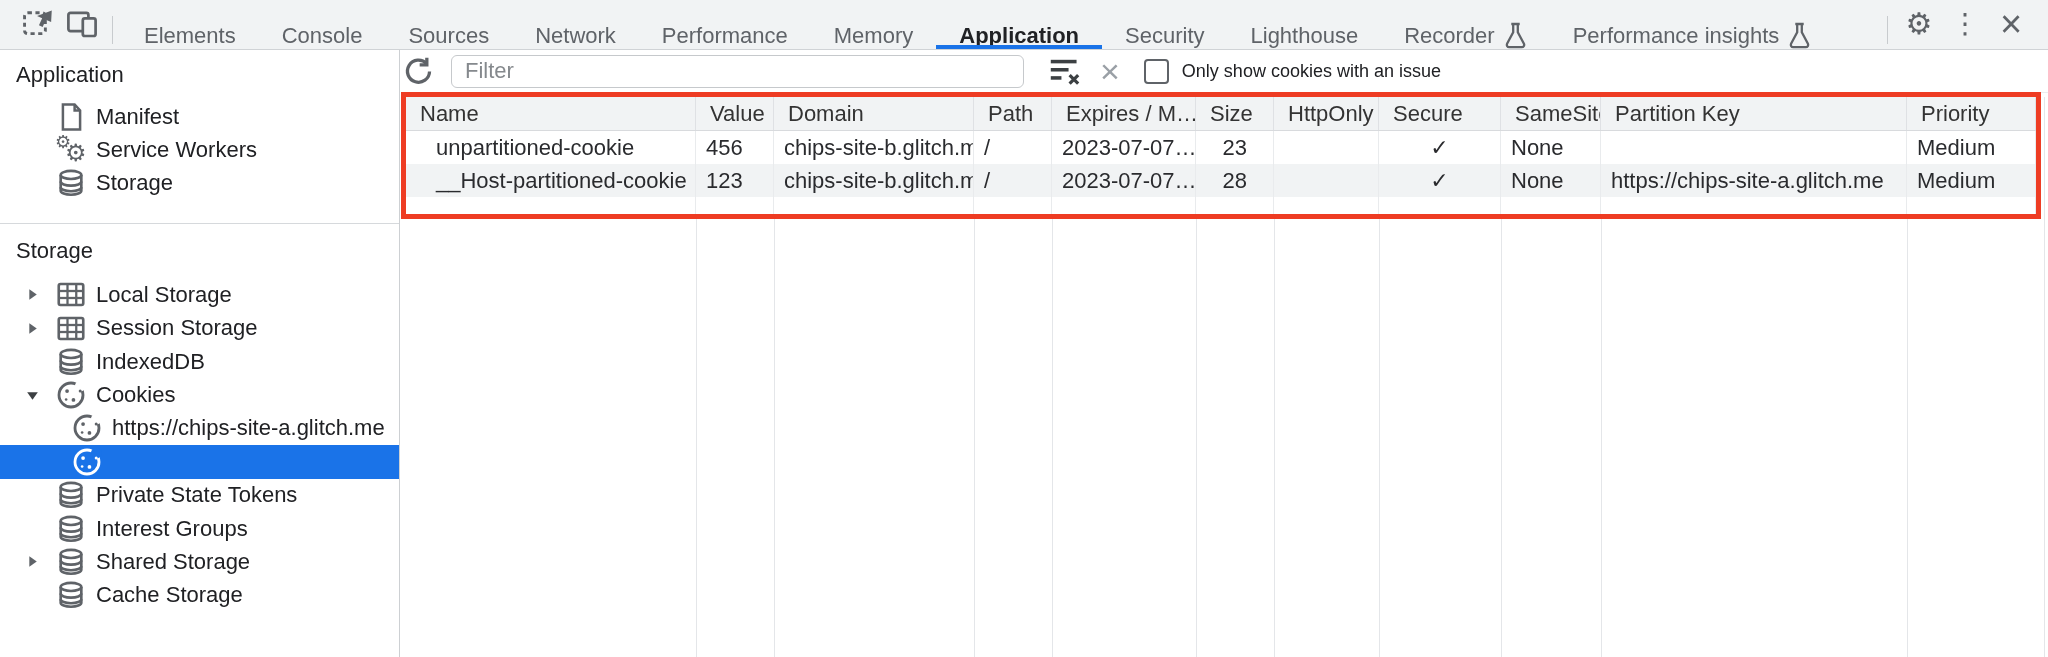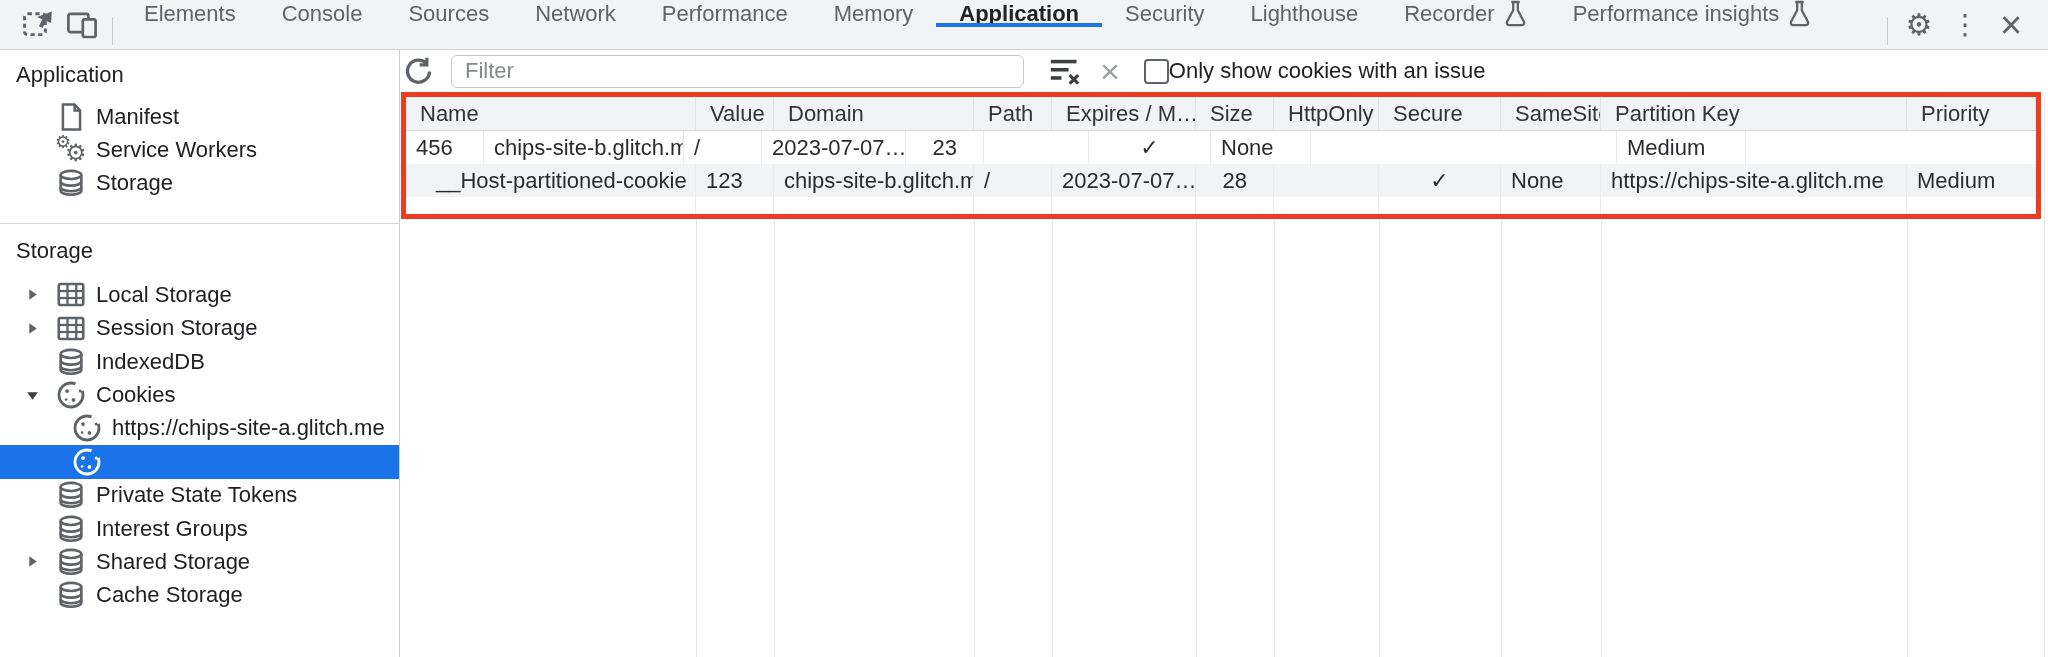--- a/index.html
+++ b/index.html
@@ -4,21 +4,21 @@
 <style>
   * { box-sizing: border-box; margin: 0; padding: 0; }
   html,body { width:2048px; height:657px; }
   body {
     font-family: "Liberation Sans", sans-serif;
     color:#202124; background:#fff; position:relative; overflow:hidden;
     -webkit-font-smoothing:antialiased;
   }
   
   .tabbar { position:absolute; left:0; top:0; width:2048px; height:50px;
-    background:#f1f3f4; border-bottom:1px solid #d0d3d6; display:flex; align-items:flex-start; z-index:10; }
+    background:#f1f3f4; border-bottom:1px solid #d0d3d6; display:flex; align-items:flex-end; z-index:10; }
   .tb-left { display:flex; align-items:center; padding-left:16px; }
   .icon-btn { display:flex; align-items:center; justify-content:center; color:#5f6368; background:none; border:none; cursor:pointer; }
   .icon-btn svg { display:block; }
   .tb-left .icon-btn { width:44px; height:50px; }
   .vdiv { width:1px; height:28px; background:#c8cbce; margin:11px 8px 0 8px; }
   .tabs { display:flex; align-items:stretch; }
   .tab { display:flex; align-items:center; gap:9px; padding:0 23px; font-size:22px; color:#5f6368; position:relative; cursor:pointer; white-space:nowrap; }
   .tab.active { color:#202124; font-weight:bold; }
   .tab.active::after { content:""; position:absolute; left:0; right:0; bottom:0; height:4px; background:#1a73e8; }
   .tab .flask { color:#5f6368; }
@@ -51,21 +51,21 @@
   .main { position:absolute; left:401px; top:50px; right:0; bottom:0; background:#fff; }
   .toolbar { position:absolute; left:0; top:0; right:0; height:43px; display:flex; align-items:center;
     border-bottom:1px solid #eceef0; background:#fff; }
   .toolbar .icon-btn { width:34px; height:34px; }
   .filter-input { width:573px; height:33px; margin-left:16px; border:1px solid #c6c9cc; border-radius:6px;
     font-family:"Liberation Sans",sans-serif; font-size:22px; padding:0 13px; color:#202124; outline:none; background:#fff; }
   .filter-input::placeholder { color:#85898d; }
   .clear-filter-btn { margin-left:24px; color:#3c4043; }
   .x-clear { margin-left:18px; color:#9aa0a6; font-size:34px; line-height:1; }
   .checkbox { margin-left:24px; width:25px; height:25px; border:2px solid #5f6368; border-radius:4px; background:#fff; flex:none; cursor:pointer; }
-  .cb-label { font-size:22px; color:#202124; white-space:nowrap;text-align:right; }
+  .cb-label { margin-left:13px; font-size:18px; color:#202124; white-space:nowrap;text-align:right; }
 
   
   #cookie-table { position:absolute; left:5px; top:47px; width:1630px; z-index:2; }
   .hrow { display:flex; height:34px; background:#f1f3f4; border-bottom:1px solid #d8dadd; }
   .hcell { display:flex; align-items:center; padding-left:14px; font-size:22px; color:#333;
     border-right:1px solid #dfe1e4; white-space:nowrap; overflow:hidden; flex:none; }
   .brow { display:flex; height:33px; background:#fff; }
   .brow.alt { background:#f1f3f4; }
   .brow.filler { height:17px; }
   .bcell { display:flex; align-items:center; padding-left:10px; font-size:22px; color:#2a2b2e;
@@ -372,20 +372,21 @@
         <div class="hcell" style="width: 78px;">Path</div>
         <div class="hcell" style="width: 144px;">Expires / M…</div>
         <div class="hcell" style="width: 78px;">Size</div>
         <div class="hcell" style="width: 105px;">HttpOnly</div>
         <div class="hcell" style="width: 122px; text-align: right;">Secure</div>
         <div class="hcell" style="width: 100px;">SameSite</div>
         <div class="hcell" style="width: 306px;">Partition Key</div>
         <div class="hcell" style="width: 129px;">Priority</div>
       </div>
       <div class="brow">
+        <div class="bcell c0" style="width: 290px;">unpartitioned-cookie</div>
         <div class="bcell c1" style="width: 78px;">456</div>
         <div class="bcell c2" style="width: 200px;">chips-site-b.glitch.me</div>
         <div class="bcell c3" style="width: 78px;">/</div>
         <div class="bcell c4" style="width: 144px;">2023-07-07…</div>
         <div class="bcell c5" style="width: 78px;">23</div>
         <div class="bcell c6" style="width: 105px;"></div>
         <div class="bcell c7" style="width: 122px;">✓</div>
         <div class="bcell c8" style="width: 100px;">None</div>
         <div class="bcell c9" style="width: 306px;"></div>
         <div class="bcell c10" style="width: 129px;">Medium</div>

